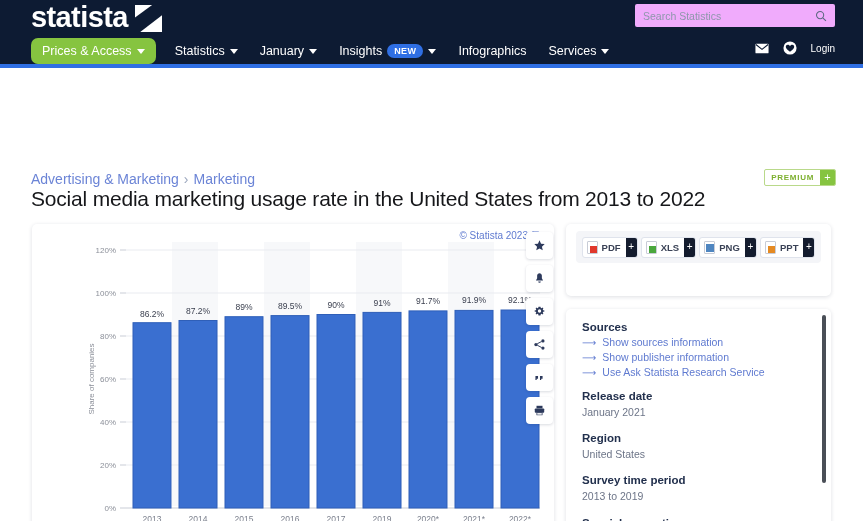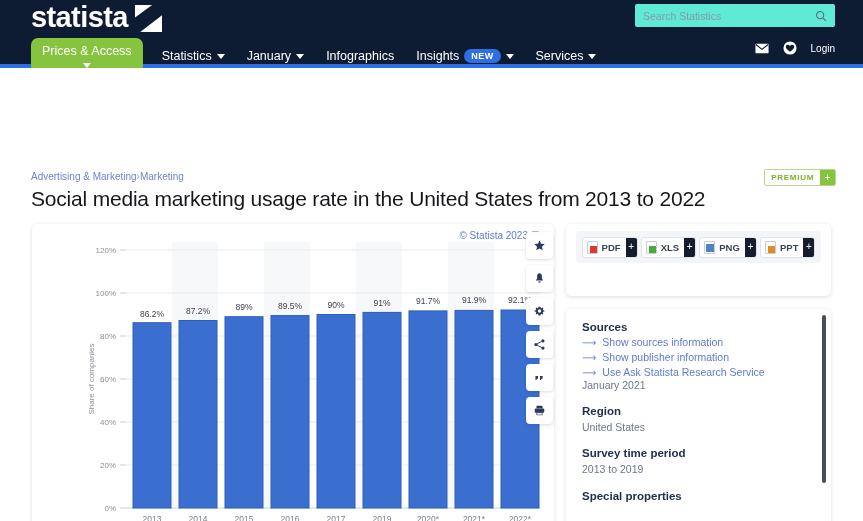--- a/index.html
+++ b/index.html
@@ -43,35 +43,34 @@
     display: flex; align-items: center; gap: 0px;
   }
   .navitem {
     color: #ffffff; font-size: 12.5px;
     padding: 5px 11px; display: flex; align-items: center; gap: 5px;
     white-space: nowrap;
   }
   .navitem.primary {
     background: #86c440; border-radius: 7px; padding: 6px 11px;
     margin-right: 8px;
-    flex-direction: column;
   }
   .caret {
     width: 0; height: 0; border-left: 4px solid transparent;
     border-right: 4px solid transparent; border-top: 5px solid #ffffff;
     display: inline-block;
   }
   .newbadge {
     background: #2f6fe4; color: #fff; font-size: 9px; font-weight: bold;
     border-radius: 9px; padding: 2px 7px; letter-spacing: .4px;
   }
 
   .searchbox {
     position: absolute; right: 28px; top: 4px;
-    width: 200px; height: 23px; background: #5eead4;
+    width: 200px; height: 23px; background: #f0abfc;
     border-radius: 2px; display: flex; align-items: center;
     padding: 0 8px;
   }
   .searchbox input {
     border: 0; outline: 0; flex: 1; font-size: 10.5px;
     color: #5b6880; font-family: "Liberation Sans", sans-serif;
     background: transparent;
   }
   .searchbox input::placeholder { color: #8d97ab; }
 
@@ -80,22 +79,22 @@
     display: flex; align-items: center; gap: 14px;
   }
   .tr-icon { color: #fff; display: flex; align-items: center; }
   .login { color: #fff; font-size: 10px; }
 
   
   .page { position: relative; background: #fff; height: 449px; }
 
   .breadcrumb {
     position: absolute; left: 31px; top: 103px;
-    font-size: 10px; color: #6b84d6;
-    display: flex; align-items: center; 
+    font-size: 14px; color: #6b84d6;
+    display: flex; align-items: center; gap: 5px;
   }
   .breadcrumb .sep { color: #9aa6bd; }
   .breadcrumb a { color: #6b84d6; text-decoration: none; }
 
   .premium {
     position: absolute; right: 27px; top: 101px;
     display: flex; align-items: stretch; height: 17px;
     border: 1px solid #b9d98a; border-radius: 2px; overflow: hidden;
     background: #fff;
     margin-left: 44px;
@@ -229,26 +228,26 @@
     </div>
     <div class="navitem">
       <span>Statistics</span>
       <i class="caret"></i>
     </div>
     <div class="navitem">
       <span>January</span>
       <i class="caret"></i>
     </div>
     <div class="navitem">
-      <span>Infographics</span>
-    </div>
-    <div class="navitem">
       <span>Insights</span>
       <span class="newbadge">NEW</span>
       <i class="caret"></i>
+    </div>
+    <div class="navitem">
+      <span>Infographics</span>
     </div>
     <div class="navitem">
       <span>Services</span>
       <i class="caret"></i>
     </div>
   </div>
 
   <div class="searchbox">
     <input type="text" placeholder="Search Statistics" style="">
     <svg width="12" height="12" viewBox="0 0 16 16">
@@ -468,20 +467,21 @@
       </div>
       <div class="src-link">
         <span class="arrow">⟶</span>
         <span>Show publisher information</span>
       </div>
       <div class="src-link">
         <span class="arrow">⟶</span>
         <span>Use Ask Statista Research Service</span>
       </div>
 
+      <div class="sec-head">Release date</div>
       <div class="sec-val">January 2021</div>
 
       <div class="sec-head">Region</div>
       <div class="sec-val">United States</div>
 
       <div class="sec-head">Survey time period</div>
       <div class="sec-val">2013 to 2019</div>
 
       <div class="sec-head">Special properties</div>
 

